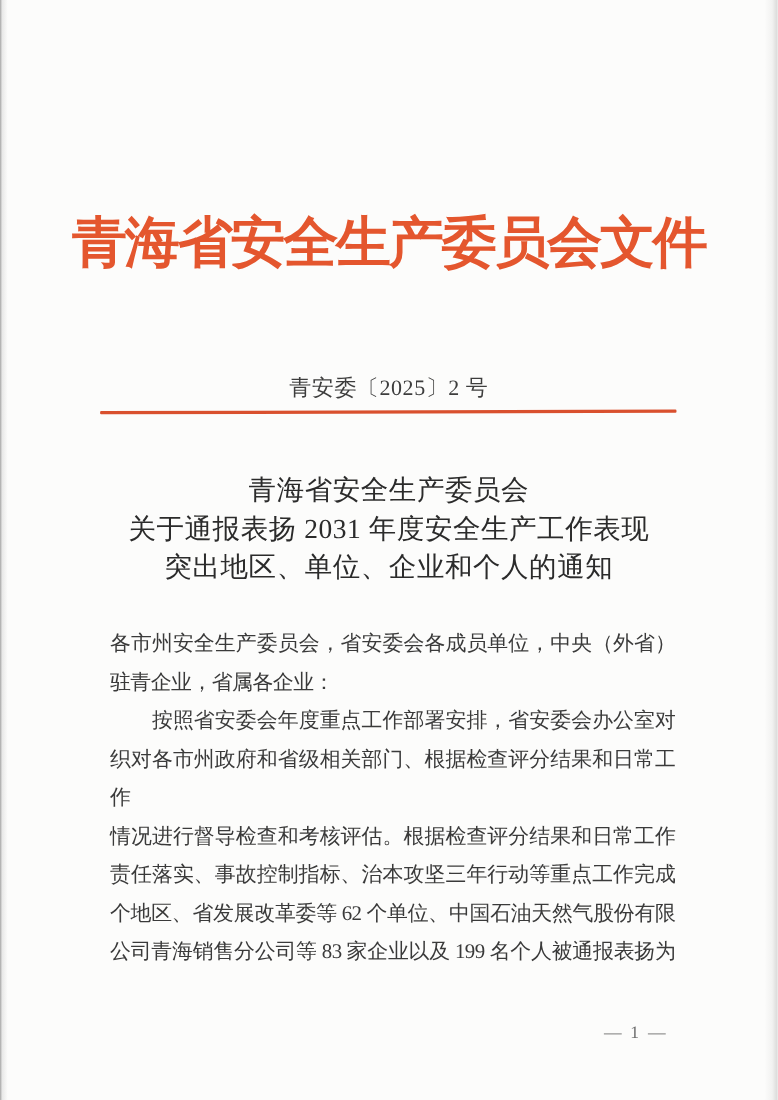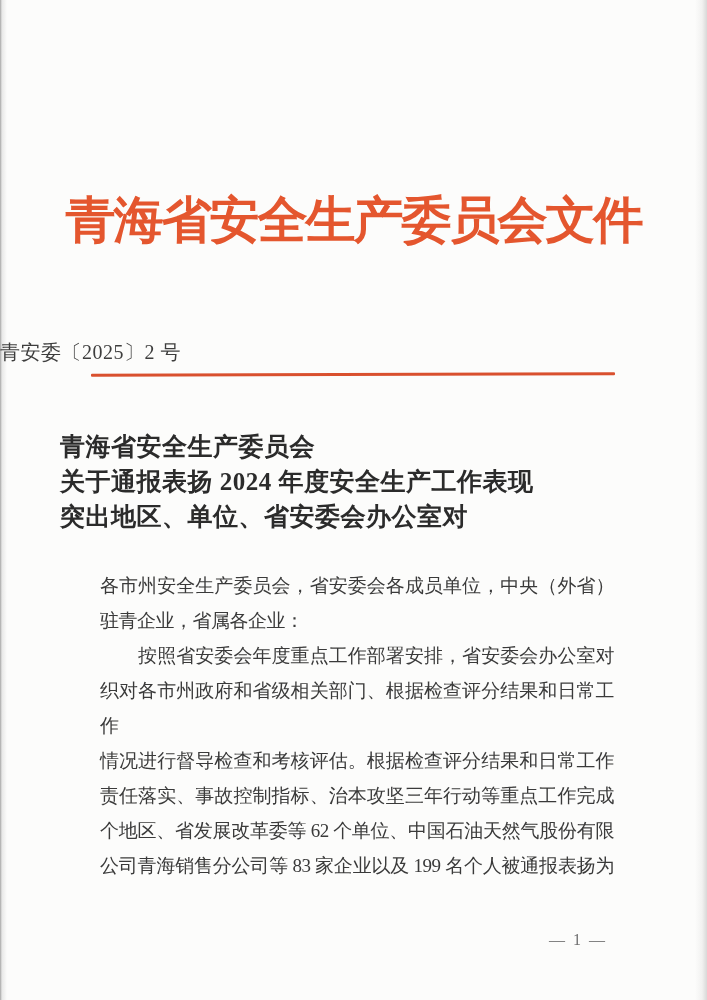--- a/index.html
+++ b/index.html
@@ -49,20 +49,21 @@
     font-weight: bold;
     letter-spacing: -2px;
     line-height: 1.15;
     color: var(--header-red);
   }
 
   .doc-number {
     position: absolute;
     top: 339px;
     left: 0; right: 0;
+    text-align: center;
     font-size: 20px;
     color: #3d3d3d;
     letter-spacing: 0.5px;
   }
 
   .red-rule {
     position: absolute;
     top: 373px;
     left: 91px;
     width: 524px;
@@ -70,23 +71,23 @@
     background: var(--rule-red);
     border-radius: 1px;
     transform: rotate(-0.15deg);
   }
 
   .doc-title {
     position: absolute;
     top: 429px;
     left: 60px;
     right: 60px;
-    text-align: left;
+    text-align: center;
     font-size: 25px;
-    font-weight: bold;
+    font-weight: normal;
     line-height: 35px;
     color: var(--ink-dark);
     letter-spacing: 0.5px;
   }
 
   .body-text {
     position: absolute;
     top: 568px;
     left: 100px;
     width: 514px;
@@ -120,22 +121,22 @@
 <div class="page">
 
   <div class="org-header">青海省安全生产委员会文件</div>
 
   <div class="doc-number">青安委〔2025〕2 号</div>
 
   <div class="red-rule"></div>
 
   <div class="doc-title">
     <div class="doc-title-line">青海省安全生产委员会</div>
-    <div class="doc-title-line">关于通报表扬 2024 年度安全生产工作表现</div>
-    <div class="doc-title-line">突出地区、单位、省安委会办公室对</div>
+    <div class="doc-title-line">关于通报表扬 2031 年度安全生产工作表现</div>
+    <div class="doc-title-line">突出地区、单位、企业和个人的通知</div>
   </div>
 
   <div class="body-text">
     <div class="body-line">各市州安全生产委员会，省安委会各成员单位，中央（外省）</div>
     <div class="body-line no-fill">驻青企业，省属各企业：</div>
     <div class="body-line">　　按照省安委会年度重点工作部署安排，省安委会办公室对</div>
     <div class="body-line">织对各市州政府和省级相关部门、根据检查评分结果和日常工作</div>
     <div class="body-line">情况进行督导检查和考核评估。根据检查评分结果和日常工作</div>
     <div class="body-line">责任落实、事故控制指标、治本攻坚三年行动等重点工作完成</div>
     <div class="body-line">个地区、省发展改革委等 62 个单位、中国石油天然气股份有限</div>

